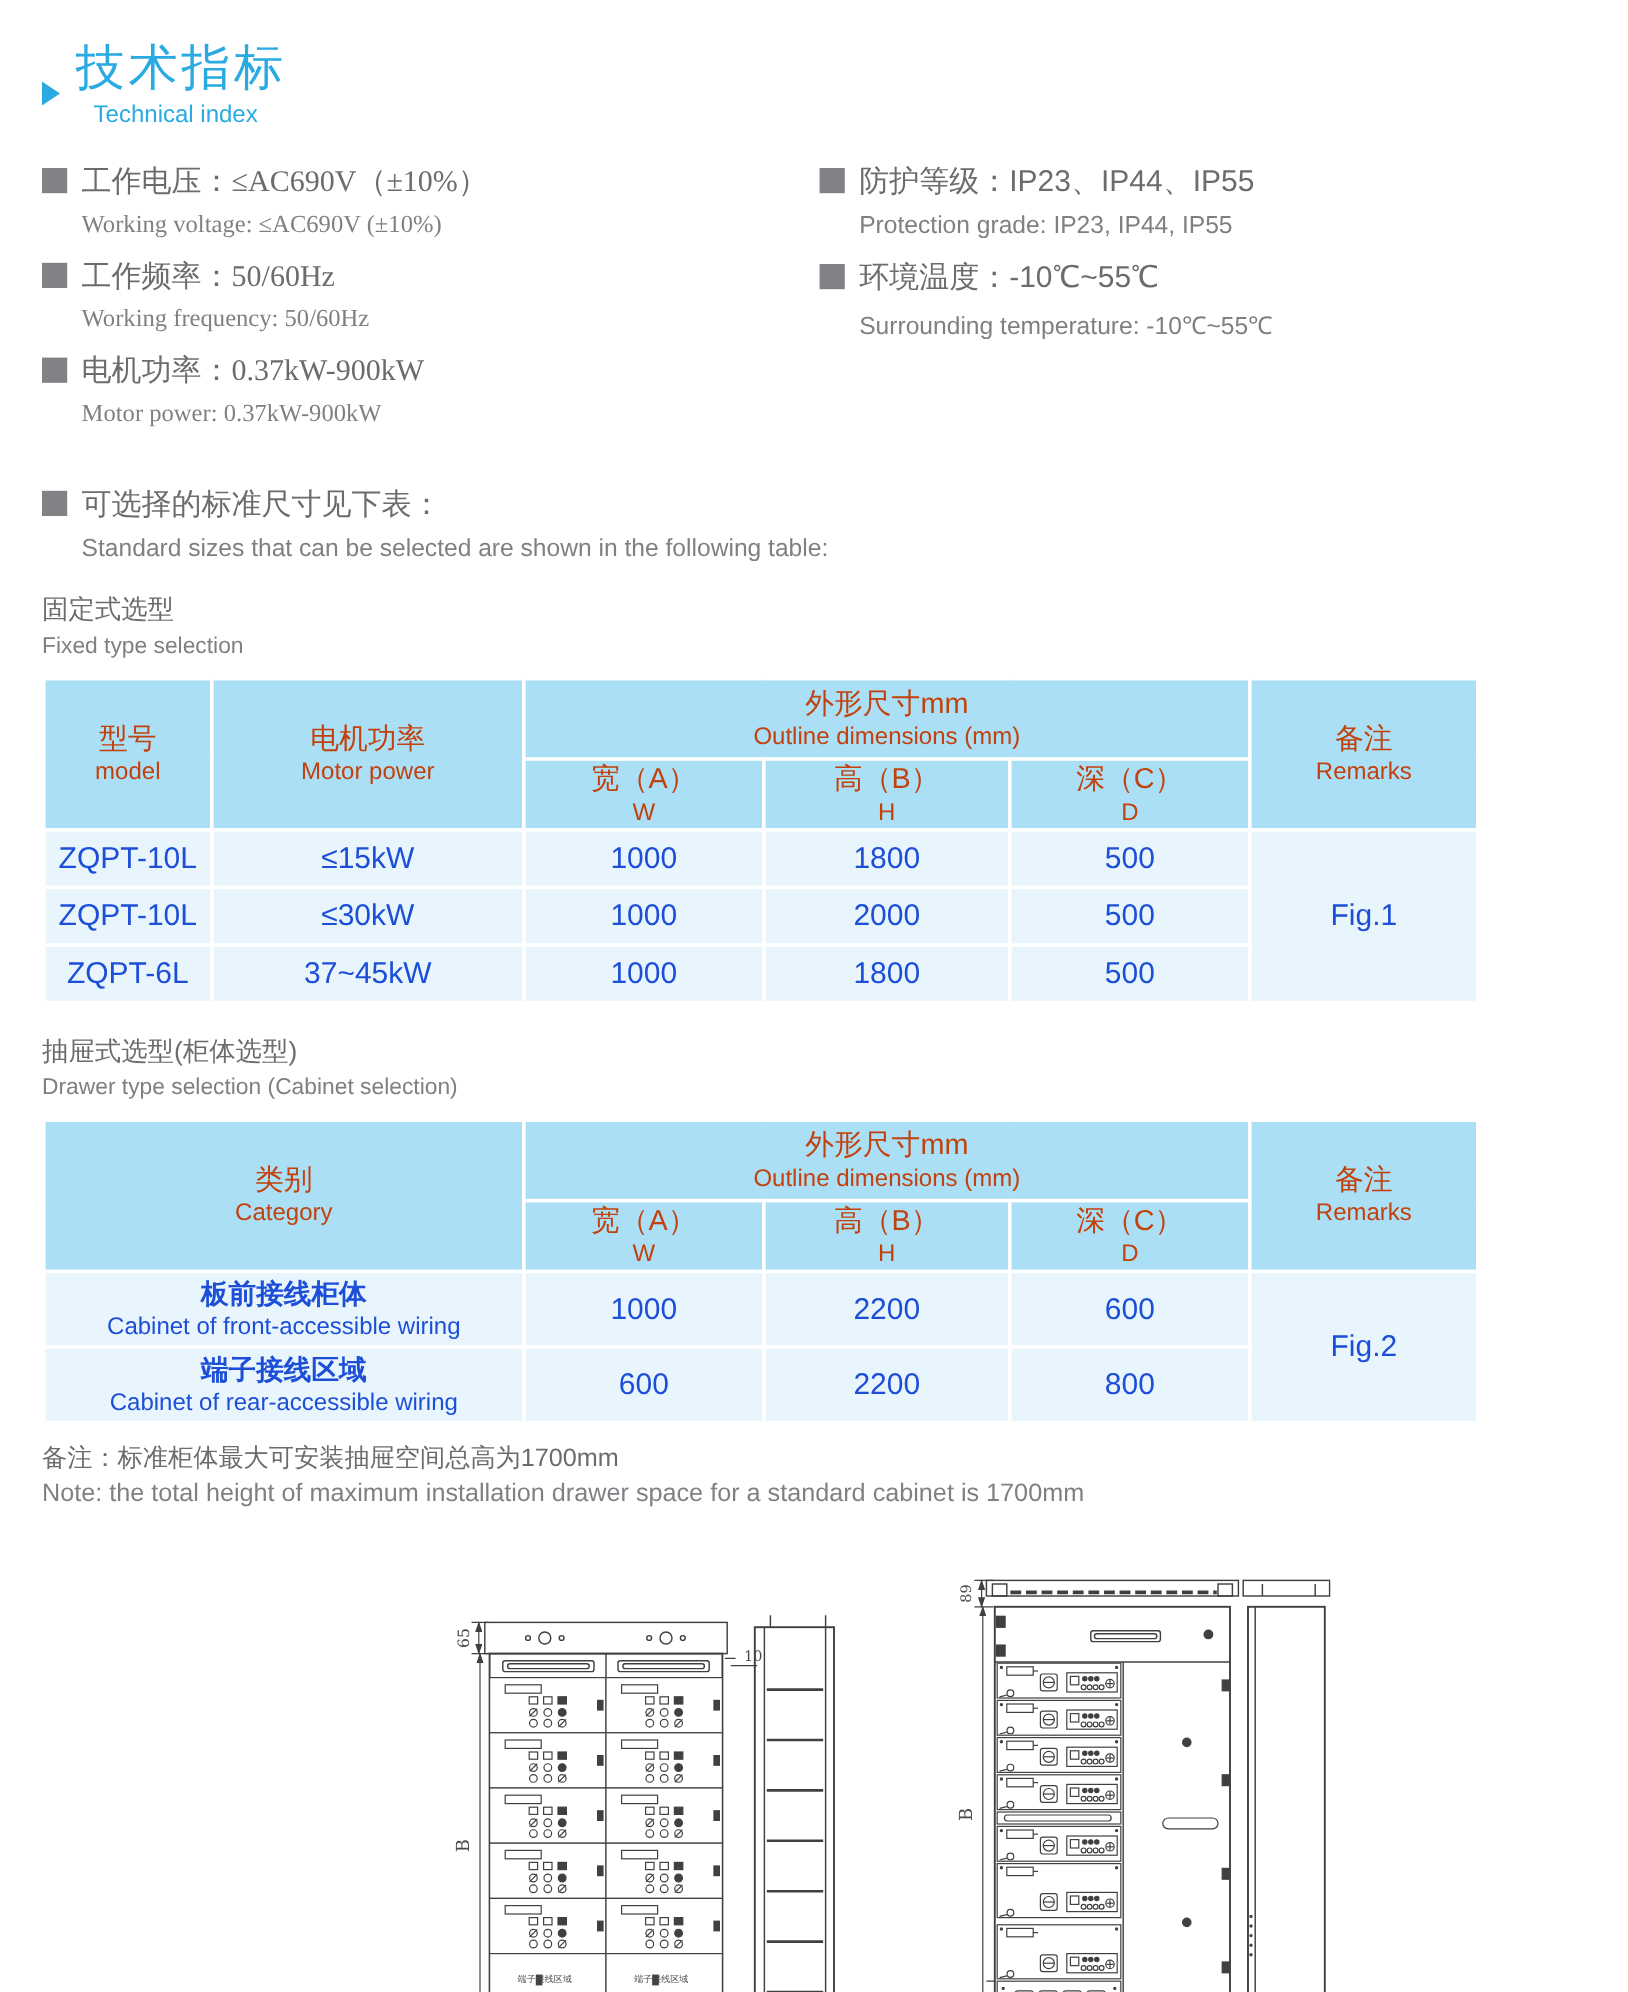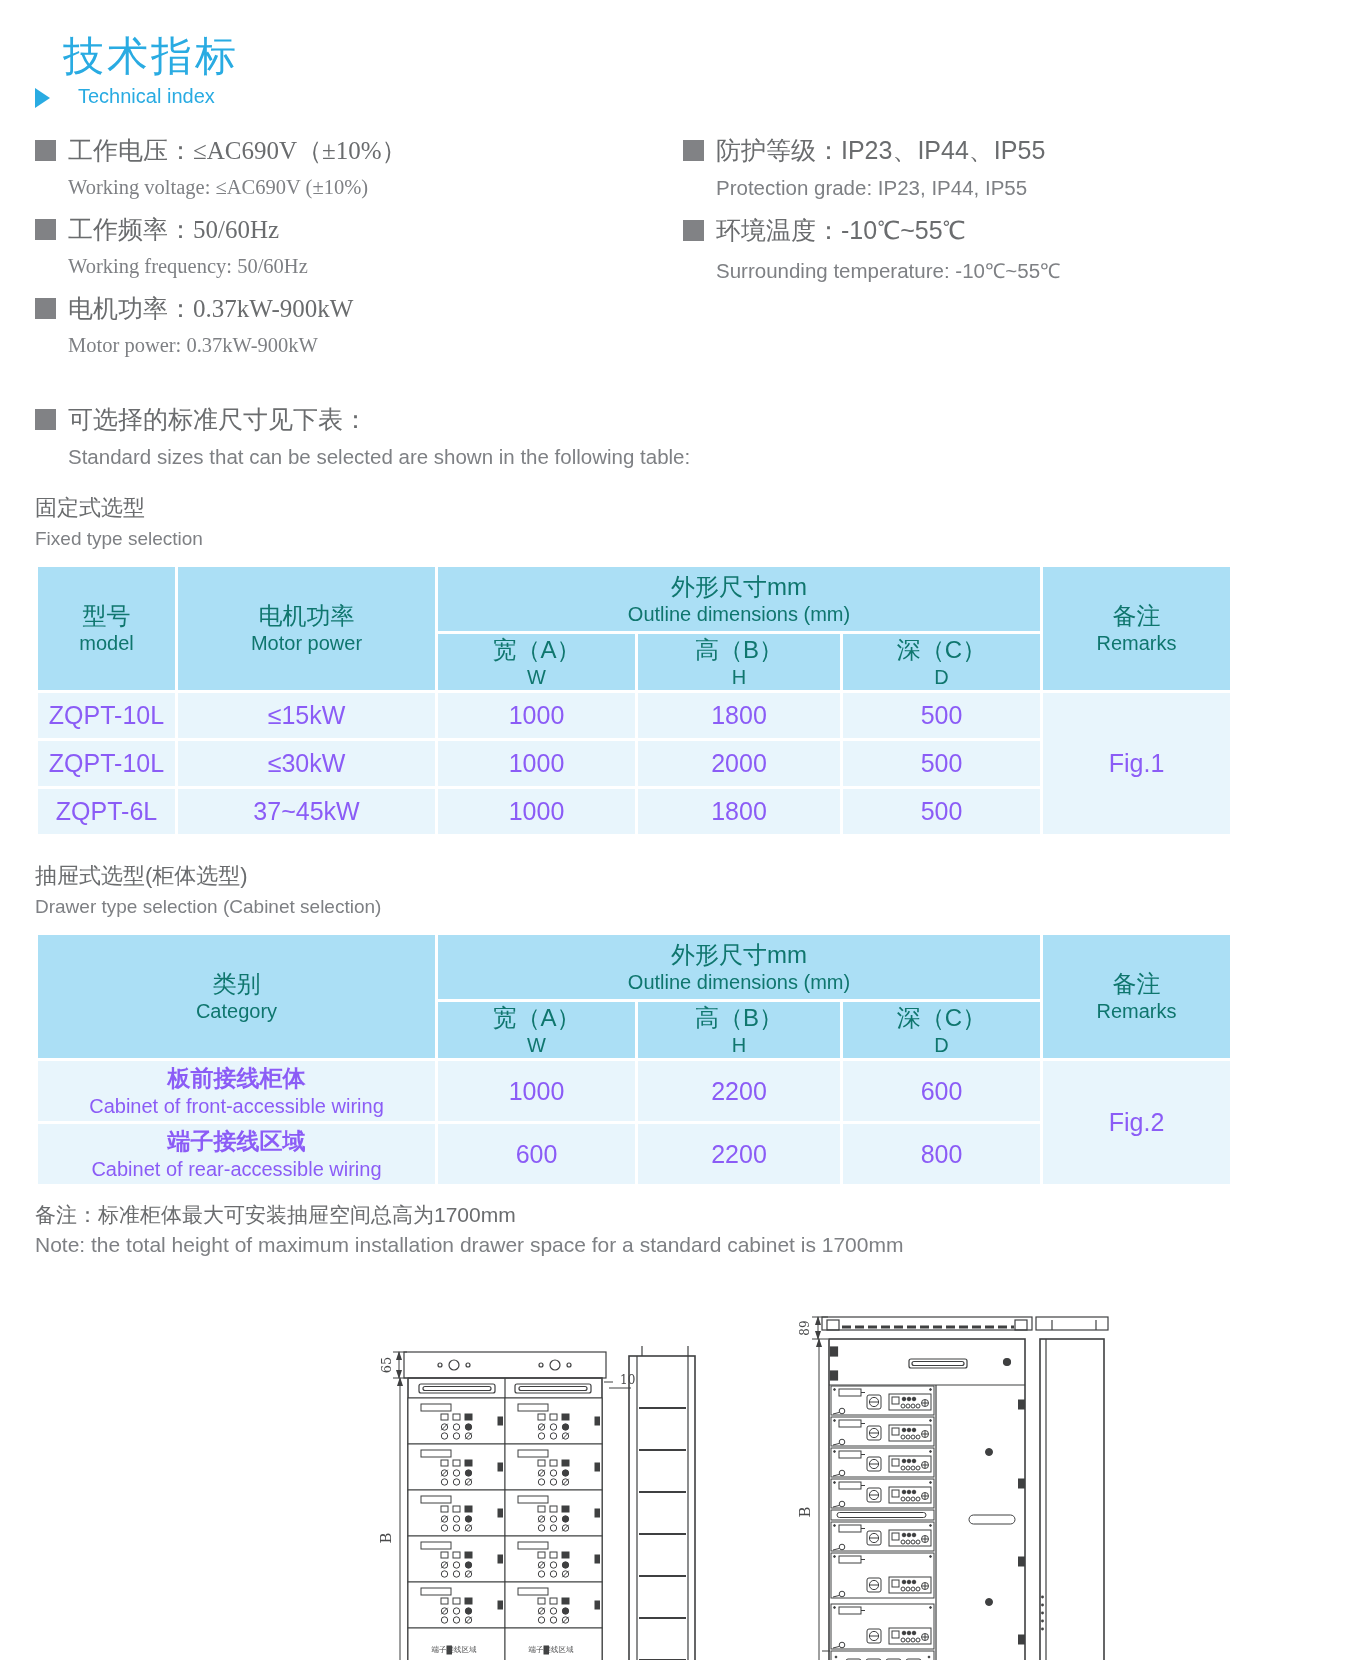--- a/index.html
+++ b/index.html
@@ -3,21 +3,21 @@
 <meta charset="utf-8">
 <style>
   html,body{margin:0;padding:0;}
   body{
     width:1357px;height:1660px;background:#ffffff;position:relative;overflow:hidden;
     font-family:"Liberation Sans",sans-serif;color:#6d6e71;
   }
   .page{padding:34px 127px 0 35px;}
 
   
-  .title-block{display:flex;align-items:flex-end;}
+  .title-block{display:flex;align-items:center;}
   .title-arrow{width:0;height:0;border-left:15px solid #29abe2;border-top:10px solid transparent;border-bottom:10px solid transparent;margin-top:14px;}
   .title-zh{font-size:41px;color:#29abe2;letter-spacing:3px;margin-left:13px;font-weight:500;line-height:1.1;}
   .title-en{font-size:20px;color:#29abe2;margin:6px 0 0 28px;}
 
   
   .specs{margin-top:26px;display:flex;}
   .spec-col-l{width:648px;flex:none;font-family:Liberation Serif, serif;}
   .spec-col-r{flex:1;}
   .spec{margin-bottom:9px;}
   .spec-zh{display:flex;align-items:center;font-size:25px;color:#6a6c6e;}
@@ -26,22 +26,22 @@
   .spec-full{margin-top:32px;}
 
   
   .sec{margin-top:24px;}
   .sec-zh{font-size:22px;color:#6a6c6e;}
   .sec-en{font-size:19px;color:#7e8084;margin-top:5px;}
 
   
   table.tbl{border-collapse:collapse;width:1195px;table-layout:fixed;margin-top:14px;}
   .tbl th,.tbl td{border:3.5px solid #ffffff;padding:0;text-align:center;vertical-align:middle;font-weight:normal;}
-  .tbl thead th{background:#abdff5;color:#0f766e;}
-  .tbl tbody td{background:#e8f5fc;color:#8b5cf6;}
+  .tbl thead th{background:#abdff5;color:#c2410c;}
+  .tbl tbody td{background:#e8f5fc;color:#1d4ed8;}
   .h-zh{display:block;font-size:24px;line-height:1.25;}
   .h-en{display:block;font-size:20px;line-height:1.25;}
   .grp{height:64px;}
   .sub{height:56px;}
   .t1 tbody td{height:45px;font-size:25px;}
   .t2 tbody td{height:60px;font-size:25px;}
   .c-zh{display:block;font-size:23px;line-height:1.3;font-weight:bold;}
   .c-en{display:block;font-size:20px;line-height:1.2;}
   .remark-cell{font-size:25px;}
 

